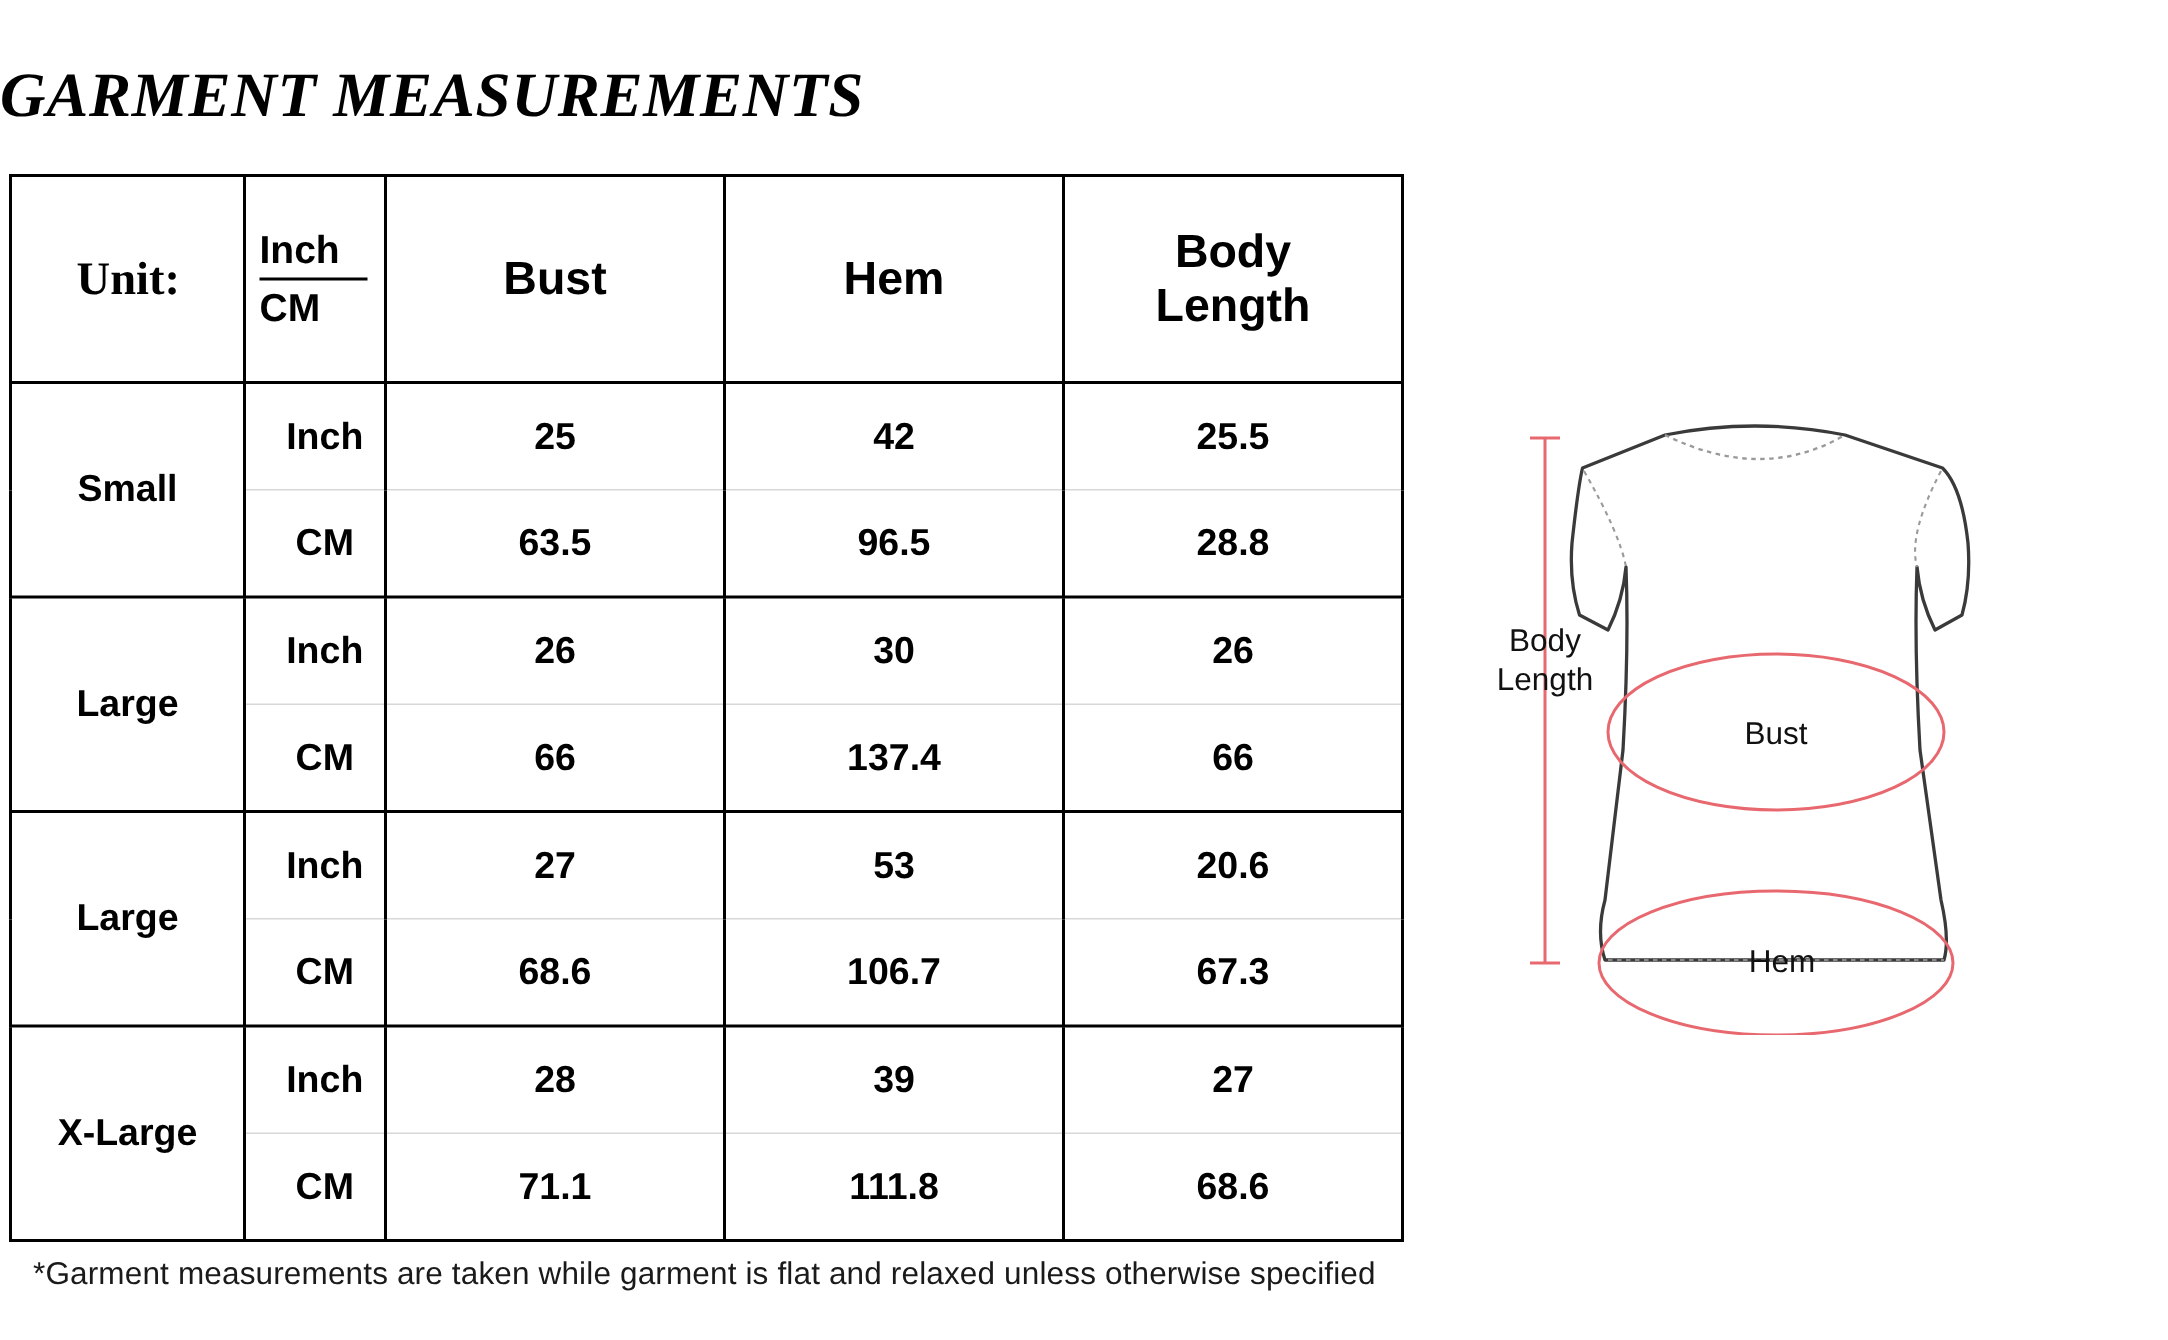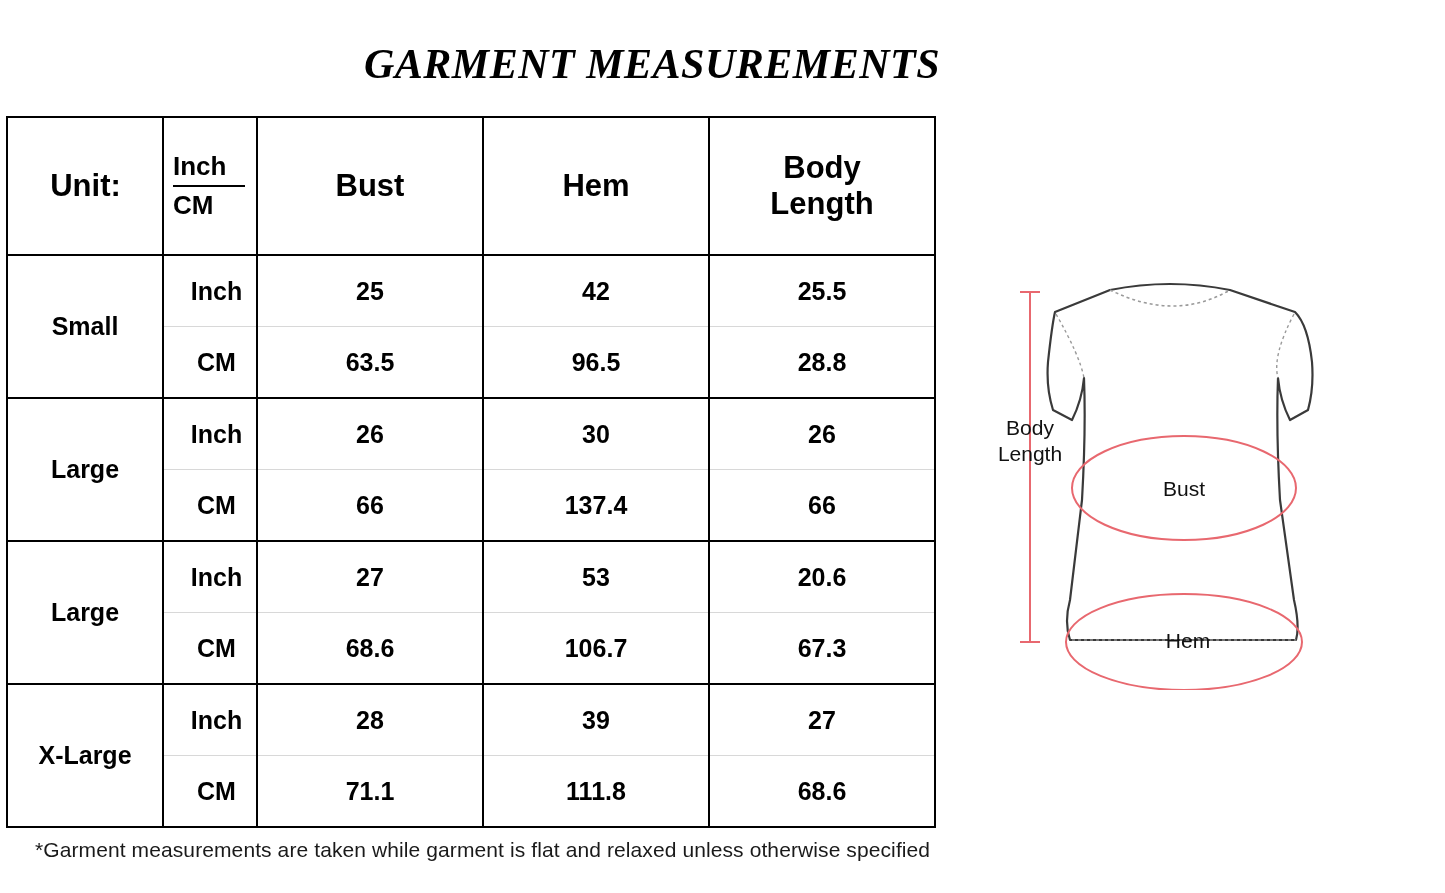--- a/index.html
+++ b/index.html
@@ -13,21 +13,21 @@
     position: relative;
     font-family: "Liberation Sans", sans-serif;
     overflow: hidden;
   }
 
   #page-title {
     position: absolute;
     top: 40px;
     left: 0;
     width: 940px;
-    text-align: right;
+    text-align: left;
     font-family: "Liberation Serif", serif;
     font-style: italic;
     font-weight: 700;
     font-size: 42px;
     letter-spacing: 0.5px;
     color: #000000;
   }
 
   #size-table {
     position: absolute;
@@ -60,20 +60,21 @@
 
   .head-row td {
     height: 134px;
     font-size: 31px;
   }
   .unit-head-cell {
     position: relative;
     font-size: 26px;
     text-align: right;
     padding-right: 0;
+    font-family: Liberation Serif, serif;
   }
   .unit-stack {
     display: flex;
     flex-direction: column;
     justify-content: center;
     align-items: flex-start;
     height: 100%;
     padding-left: 8px;
     box-sizing: border-box;
   }
@@ -111,21 +112,20 @@
     padding-left: 14px;
   }
 
   #footnote {
     position: absolute;
     top: 838px;
     left: 22px;
     font-size: 21px;
     color: #1a1a1a;
     letter-spacing: 0.1px;
-    margin-left: 13px;
   }
 
   #diagram {
     position: absolute;
     top: 270px;
     left: 960px;
     width: 470px;
     height: 420px;
   }
   #diagram-label-body {

